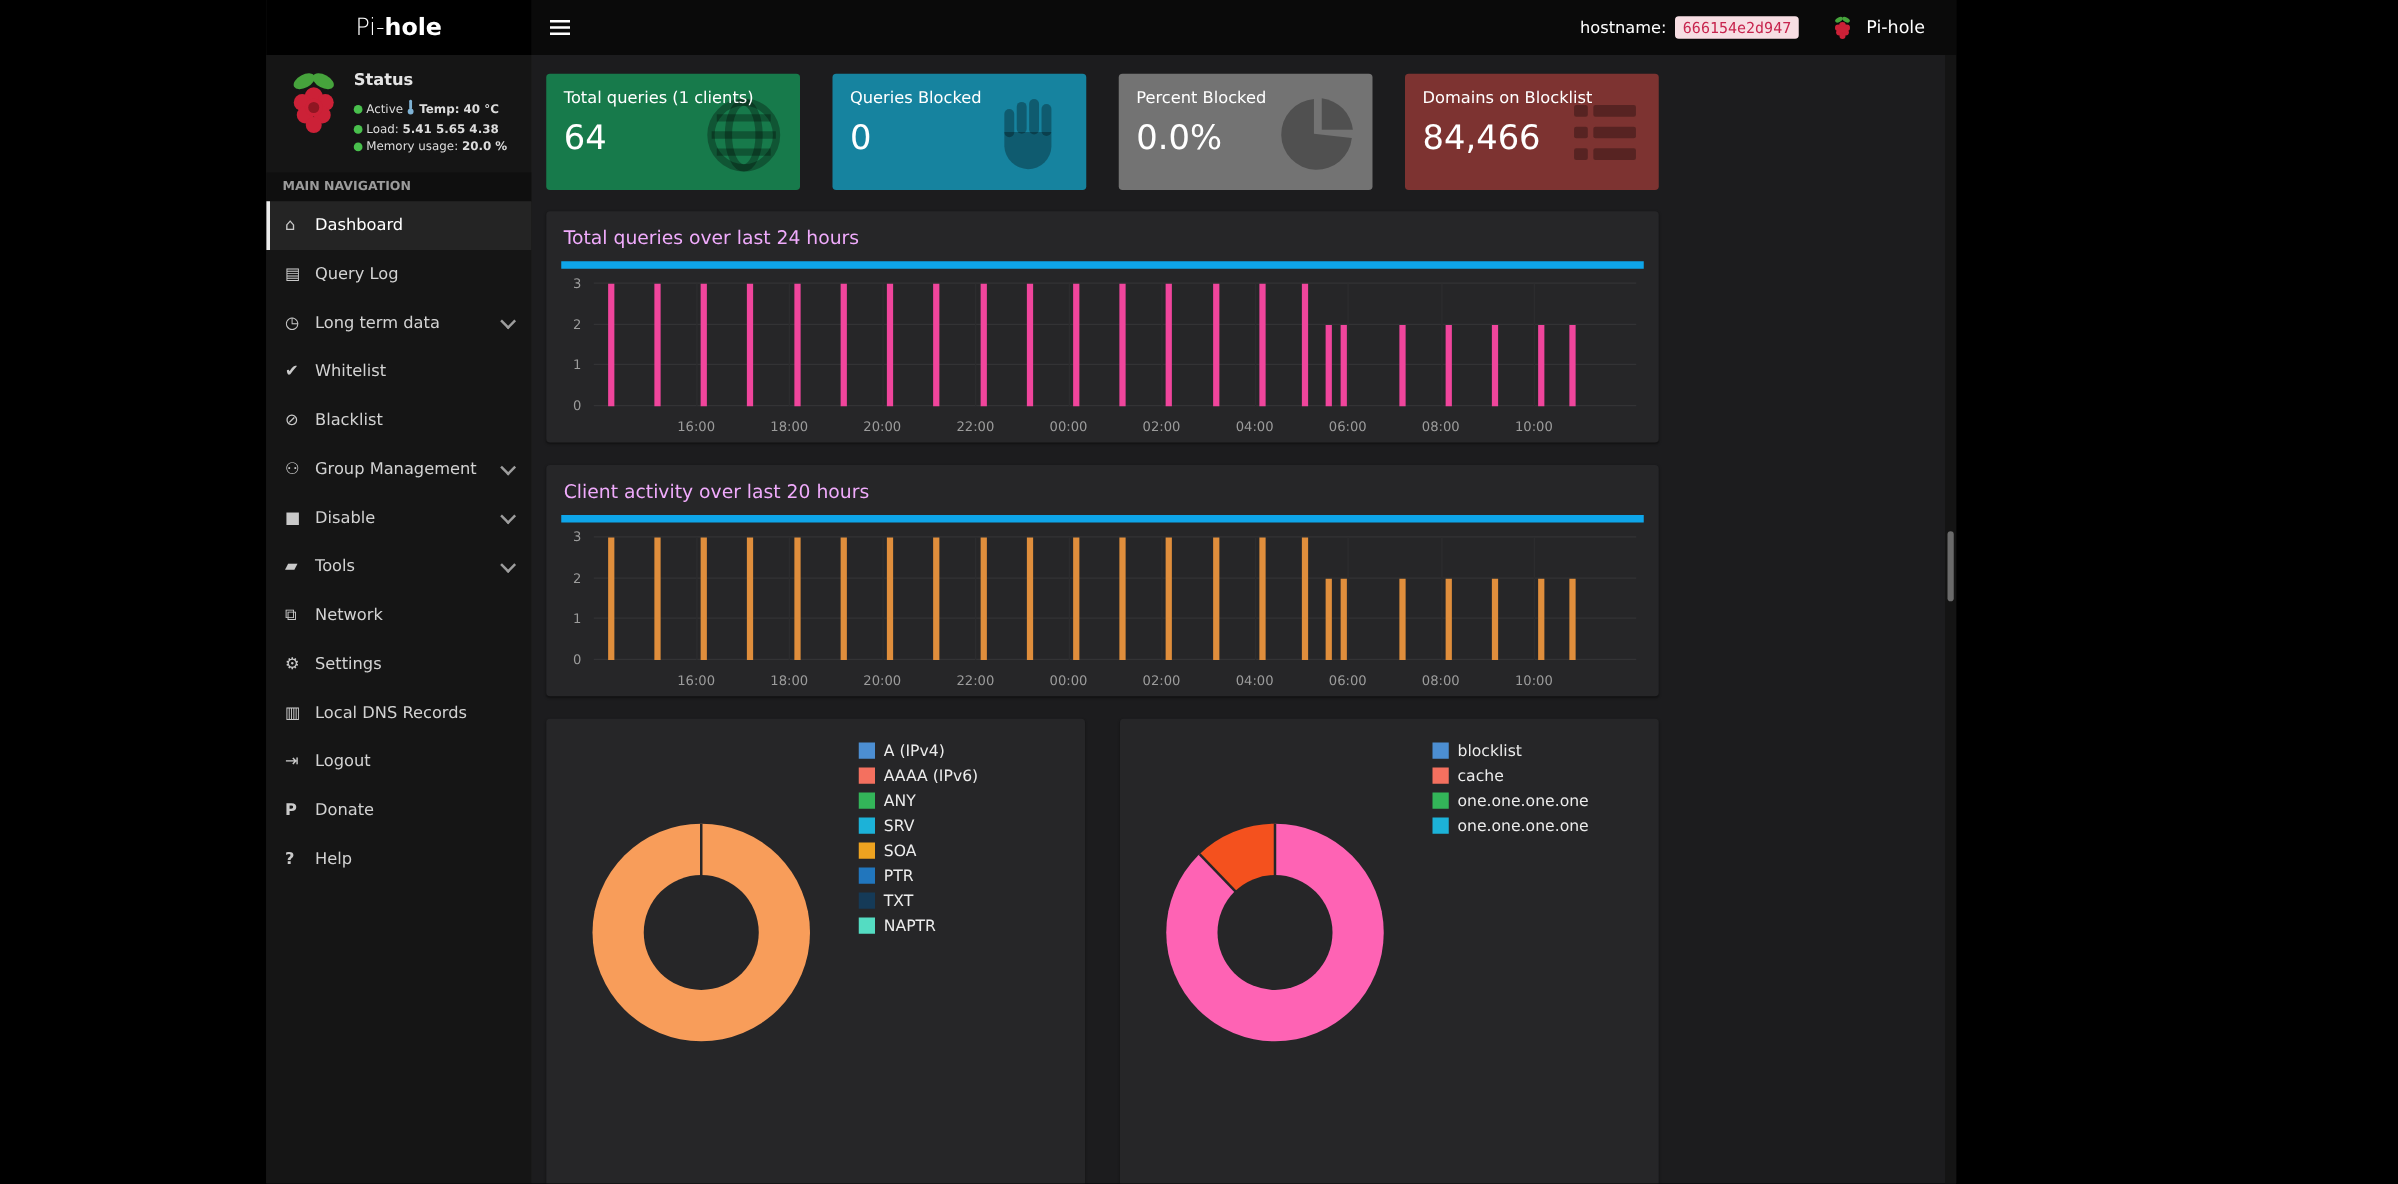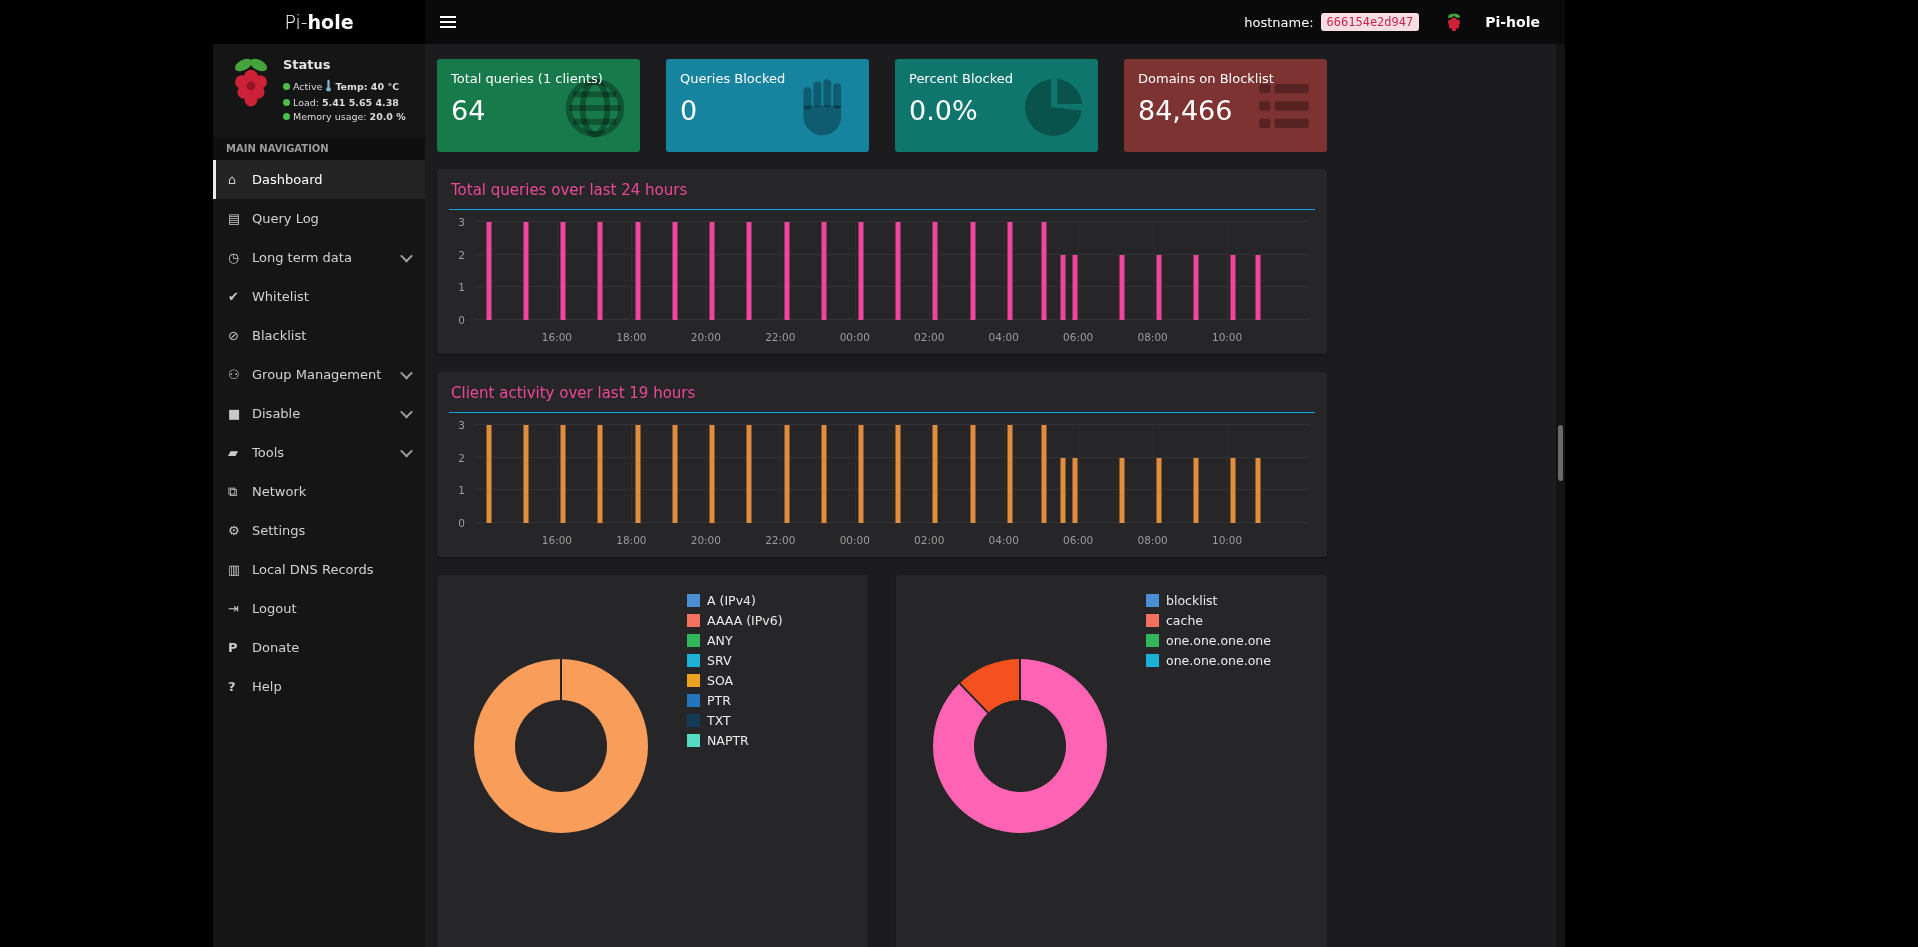--- a/index.html
+++ b/index.html
@@ -12,21 +12,21 @@
   .brand{width:212px;height:44px;background:#000;color:#fff;display:flex;align-items:center;justify-content:center;font-size:19px;cursor:pointer;}
   .brand .pre{font-weight:300;}
   .brand b{font-weight:700;}
   .hamburger{width:46px;height:44px;background:transparent;border:none;display:flex;align-items:center;justify-content:center;cursor:pointer;}
   .hamburger-icon{position:relative;width:16px;height:12px;}
   .hamburger-icon::before{content:"";position:absolute;left:0;top:0;width:16px;height:2px;background:#fff;box-shadow:0 5px 0 #fff,0 10px 0 #fff;}
   .nav-right{margin-left:auto;display:flex;align-items:center;padding-right:25px;color:#fff;font-size:13px;}
   .hostname-label{margin-right:7px;}
   .hostname-badge{background:#f7dee3;color:#c7254e;font-family:"DejaVu Sans Mono","Liberation Mono",monospace;font-size:12px;padding:2px 6px;border-radius:3px;}
   .nav-logo{margin-left:26px;display:flex;align-items:center;}
-  .nav-product{font-size:14px;margin-left:22px;font-weight:700;}
+  .nav-product{font-size:14px;margin-left:10px;font-weight:400;}
 
   
   .sidebar{position:absolute;top:44px;left:0;bottom:0;width:212px;background:#151515;z-index:5;}
   .status-panel{display:flex;padding:10px 10px 12px 10px;}
   .logo-col{width:56px;display:flex;justify-content:center;}
   .status-col{flex:1;padding-left:4px;color:#e4e4e4;}
   .status-title{font-size:13px;font-weight:700;margin:3px 0 7px;}
   .status-line{font-size:9.5px;color:#dcdcdc;display:flex;align-items:center;gap:3px;margin-bottom:3px;white-space:nowrap;}
   .status-line b{font-weight:700;}
   .dot{width:7px;height:7px;border-radius:50%;background:#49c04d;display:inline-block;flex:none;}
@@ -41,21 +41,21 @@
   
   .main{position:absolute;left:212px;top:44px;right:0;bottom:0;background:#1c1c1e;padding:15px 0 0 12px;overflow:hidden;}
   .content{width:890px;}
   .cards{display:flex;gap:26px;margin-bottom:17px;}
   .card{flex:1;height:93px;border-radius:3px;position:relative;padding:12px 14px;color:#fff;overflow:hidden;cursor:pointer;box-sizing:border-box;}
   .card-title{font-size:13px;position:relative;z-index:2;}
   .card-value{font-size:27px;font-weight:400;margin-top:9px;position:relative;z-index:2;}
   .card-icon{position:absolute;right:10px;top:14px;z-index:1;}
 
   .panel{background:#262628;border-radius:3px;margin-bottom:18px;padding:10px 12px;box-shadow:0 1px 2px rgba(0,0,0,.45);box-sizing:border-box;}
-  .panel-title{font-size:15px;color:#ec4899;padding:2px 2px 10px 2px;border-bottom:1px solid #0ea5e9;}
+  .panel-title{font-size:15px;color:#f0abfc;padding:2px 2px 10px 2px;border-bottom:6px solid #0ea5e9;}
   .bar-panel{height:185px;}
 
   .chart{position:relative;height:128px;margin-top:6px;}
   .plot{position:absolute;left:26px;right:6px;top:6px;bottom:24px;}
   .gridh{position:absolute;left:0;right:0;height:1px;background:#333335;}
   .gridv{position:absolute;top:0;bottom:0;width:1px;background:#2c2c2e;}
   .bar{position:absolute;bottom:0;width:5px;transform:translateX(-50%);}
   .ylabels{position:absolute;left:0;top:6px;bottom:24px;width:21px;}
   .ylab{position:absolute;right:5px;font-size:10.5px;color:#9c9c9c;}
   .xlabels{position:absolute;left:26px;right:6px;bottom:0;height:18px;}
@@ -241,21 +241,21 @@
               <span class="card-icon"><svg viewBox="0 0 24 24" width="68" height="68">
                   <g fill="rgba(0,0,0,0.30)">
                     <rect x="4.4" y="5" width="2.8" height="8" rx="1.4"></rect>
                     <rect x="7.9" y="3" width="2.8" height="9" rx="1.4"></rect>
                     <rect x="11.4" y="2.2" width="2.8" height="10" rx="1.4"></rect>
                     <rect x="14.9" y="3.6" width="2.8" height="9" rx="1.4"></rect>
                     <path d="M4.4 11.5 h13.3 v4 a6.6 6.6 0 0 1 -6.6 6.5 a6.8 6.8 0 0 1 -6.7 -6.5 z"></path>
                   </g>
                 </svg></span>
             </div>
-            <div class="card" style="background: #0f766e;">
+            <div class="card" style="background: #737373;">
               <div class="card-title">Percent Blocked</div>
               <div class="card-value">0.0%</div>
               <span class="card-icon"><svg viewBox="0 0 24 24" width="68" height="68">
                   <g fill="rgba(0,0,0,0.30)">
                     <path d="M11 2.2 A10 10 0 1 0 21.7 13.2 L11 12 Z"></path>
                     <path d="M13.2 2 a10 10 0 0 1 8.8 8.9 L13.2 10.9 Z"></path>
                   </g>
                 </svg></span>
             </div>
             <div class="card" style="background: rgb(125, 51, 49);">
@@ -331,21 +331,21 @@
                 <div class="xlab" style="left: 54.4643%;">02:00</div>
                 <div class="xlab" style="left: 63.3929%;">04:00</div>
                 <div class="xlab" style="left: 72.3214%;">06:00</div>
                 <div class="xlab" style="left: 81.25%;">08:00</div>
                 <div class="xlab" style="left: 90.1786%;">10:00</div>
               </div>
           </div>
         </section>
 
         <section class="panel bar-panel">
-          <div class="panel-title">Client activity over last 19 hours</div>
+          <div class="panel-title">Client activity over last 20 hours</div>
           <div class="chart" id="chart-clients">
             <div class="ylabels">
                 <div class="ylab" style="bottom: calc(0% - 6px);">0</div>
                 <div class="ylab" style="bottom: calc(33.3333% - 6px);">1</div>
                 <div class="ylab" style="bottom: calc(66.6667% - 6px);">2</div>
                 <div class="ylab" style="bottom: calc(100% - 6px);">3</div>
               </div>
             <div class="plot">
                 <div class="gridh" style="bottom: 0%;"></div>
                 <div class="gridh" style="bottom: 33.3333%;"></div>

